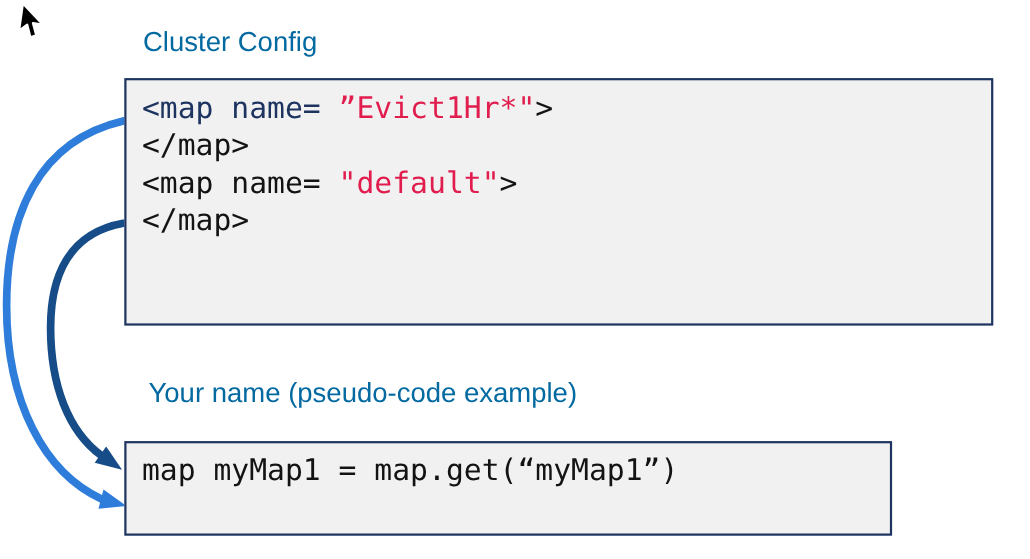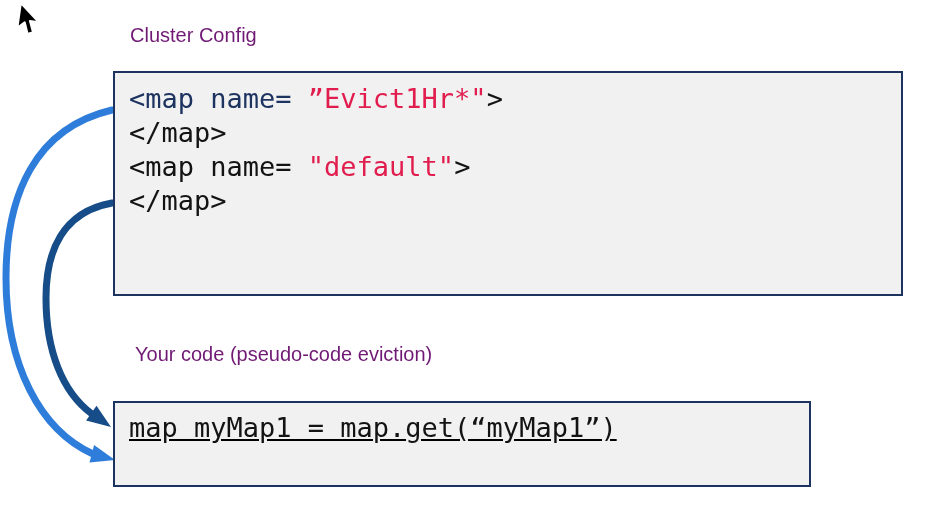--- a/index.html
+++ b/index.html
@@ -5,22 +5,22 @@
   html, body { margin: 0; padding: 0; }
   body {
     width: 936px; height: 508px;
     background: #ffffff;
     position: relative;
     overflow: hidden;
     font-family: "Liberation Sans", sans-serif;
   }
   .title {
     position: absolute;
-    font-size: 20px;
-    color: #701a75;
+    font-size: 25px;
+    color: #0369a1;
     letter-spacing: 0px;
     white-space: nowrap;
   }
   #title-config { left: 130px; top: 24px; }
   #title-code   { left: 135px; top: 343px; }
 
   .code-box {
     position: absolute;
     box-sizing: border-box;
     background: #f1f1f2;
@@ -28,21 +28,20 @@
   }
   #config-box {
     left: 113px; top: 71px;
     width: 790px; height: 225px;
     padding: 9px 0 0 14px;
   }
   #pseudo-box {
     left: 113px; top: 401px;
     width: 698px; height: 86px;
     padding: 8px 0 0 14px;
-    text-decoration: underline;
   }
   .code-line {
     font-family: "DejaVu Sans Mono", monospace;
     font-size: 27px;
     line-height: 34px;
     white-space: pre;
   }
   .tok-black { color: #131313; }
   .tok-navy  { color: #1e3460; }
   .tok-red   { color: #e11d4e; }
@@ -75,21 +74,21 @@
 </svg>
 
 <svg id="cursor" width="34" height="40" viewBox="0 0 34 40">
   <g transform="translate(8,2) rotate(8)">
     <polygon points="1,1 1,26 7.5,19.5 12,30.5 17,28 12.5,17.5 21.5,17.5" fill="#000000" stroke="#ffffff" stroke-width="2" stroke-linejoin="round"></polygon>
   </g>
 </svg>
 
 <div class="title" id="title-config">Cluster Config</div>
 
-<div class="title" id="title-code">Your code (pseudo-code eviction)</div>
+<div class="title" id="title-code">Your name (pseudo-code example)</div>
 
 <div class="code-box" id="config-box">
     <div class="code-line"><span class="tok-navy">&lt;map name= </span><span class="tok-red">”Evict1Hr*"</span><span class="tok-black">&gt;</span></div>
     <div class="code-line"><span class="tok-black">&lt;/map&gt;</span></div>
     <div class="code-line"><span class="tok-black">&lt;map name= </span><span class="tok-red">"default"</span><span class="tok-black">&gt;</span></div>
     <div class="code-line"><span class="tok-black">&lt;/map&gt;</span></div>
   </div>
 
 <div class="code-box" id="pseudo-box">
     <div class="code-line"><span class="tok-black">map myMap1 = map.get(“myMap1”)</span></div>

